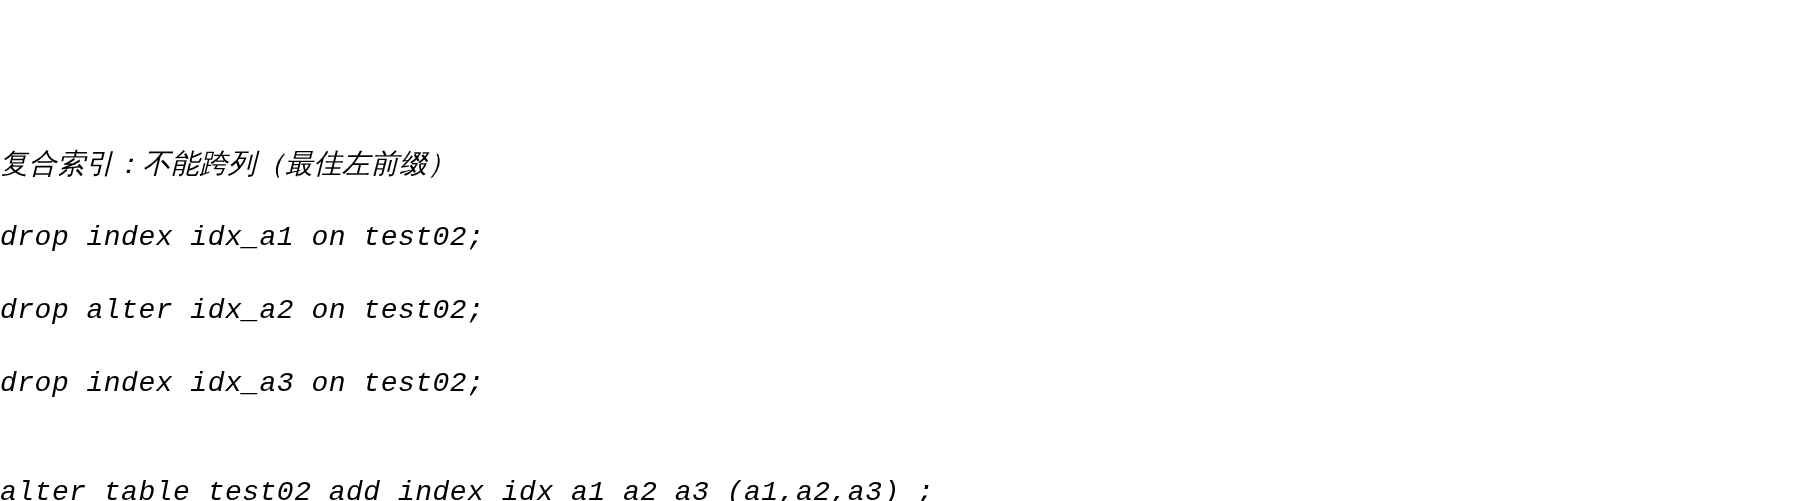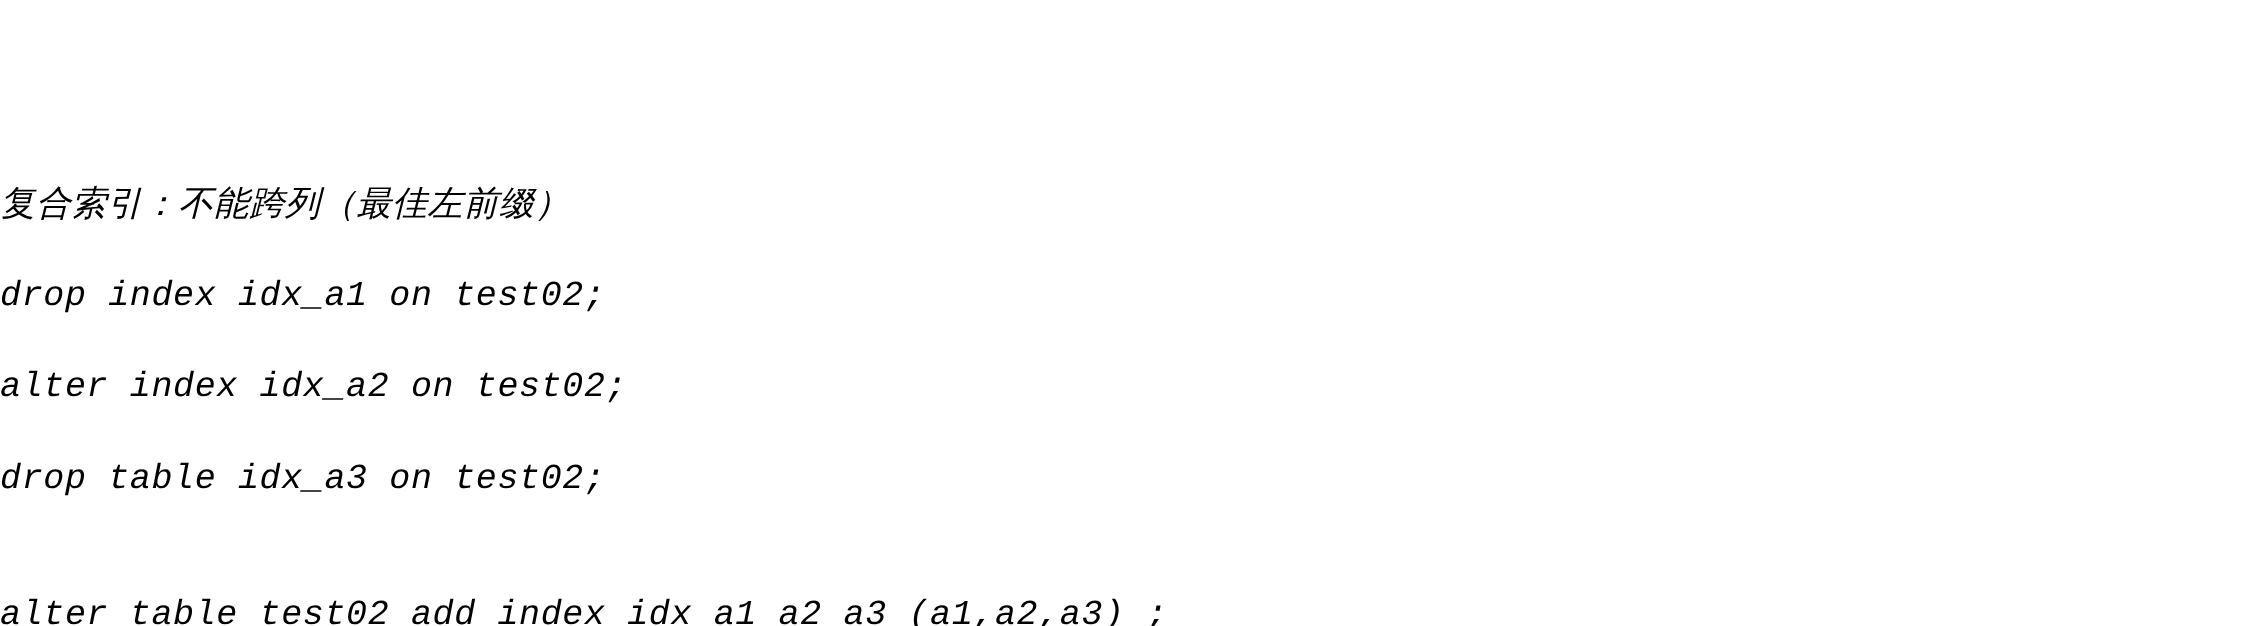--- a/index.html
+++ b/index.html
@@ -23,22 +23,22 @@
       letter-spacing: 0.5px;
     }
   </style>
 </head>
 <body>
 
 
 
 <span class="code-line">复合索引：不能跨列（最佳左前缀）</span>
 <span class="code-line">drop index idx_a1 on test02;</span>
-<span class="code-line">alter index idx_a2 on test02;</span>
-<span class="code-line">drop table idx_a3 on test02;</span>
+<span class="code-line">drop alter idx_a2 on test02;</span>
+<span class="code-line">drop index idx_a3 on test02;</span>
 <span class="code-line"></span>
 <span class="code-line">alter table test02 add index idx_a1_a2_a3 (a1,a2,a3) ;</span>
 
 
 
 
 
 
 
 

